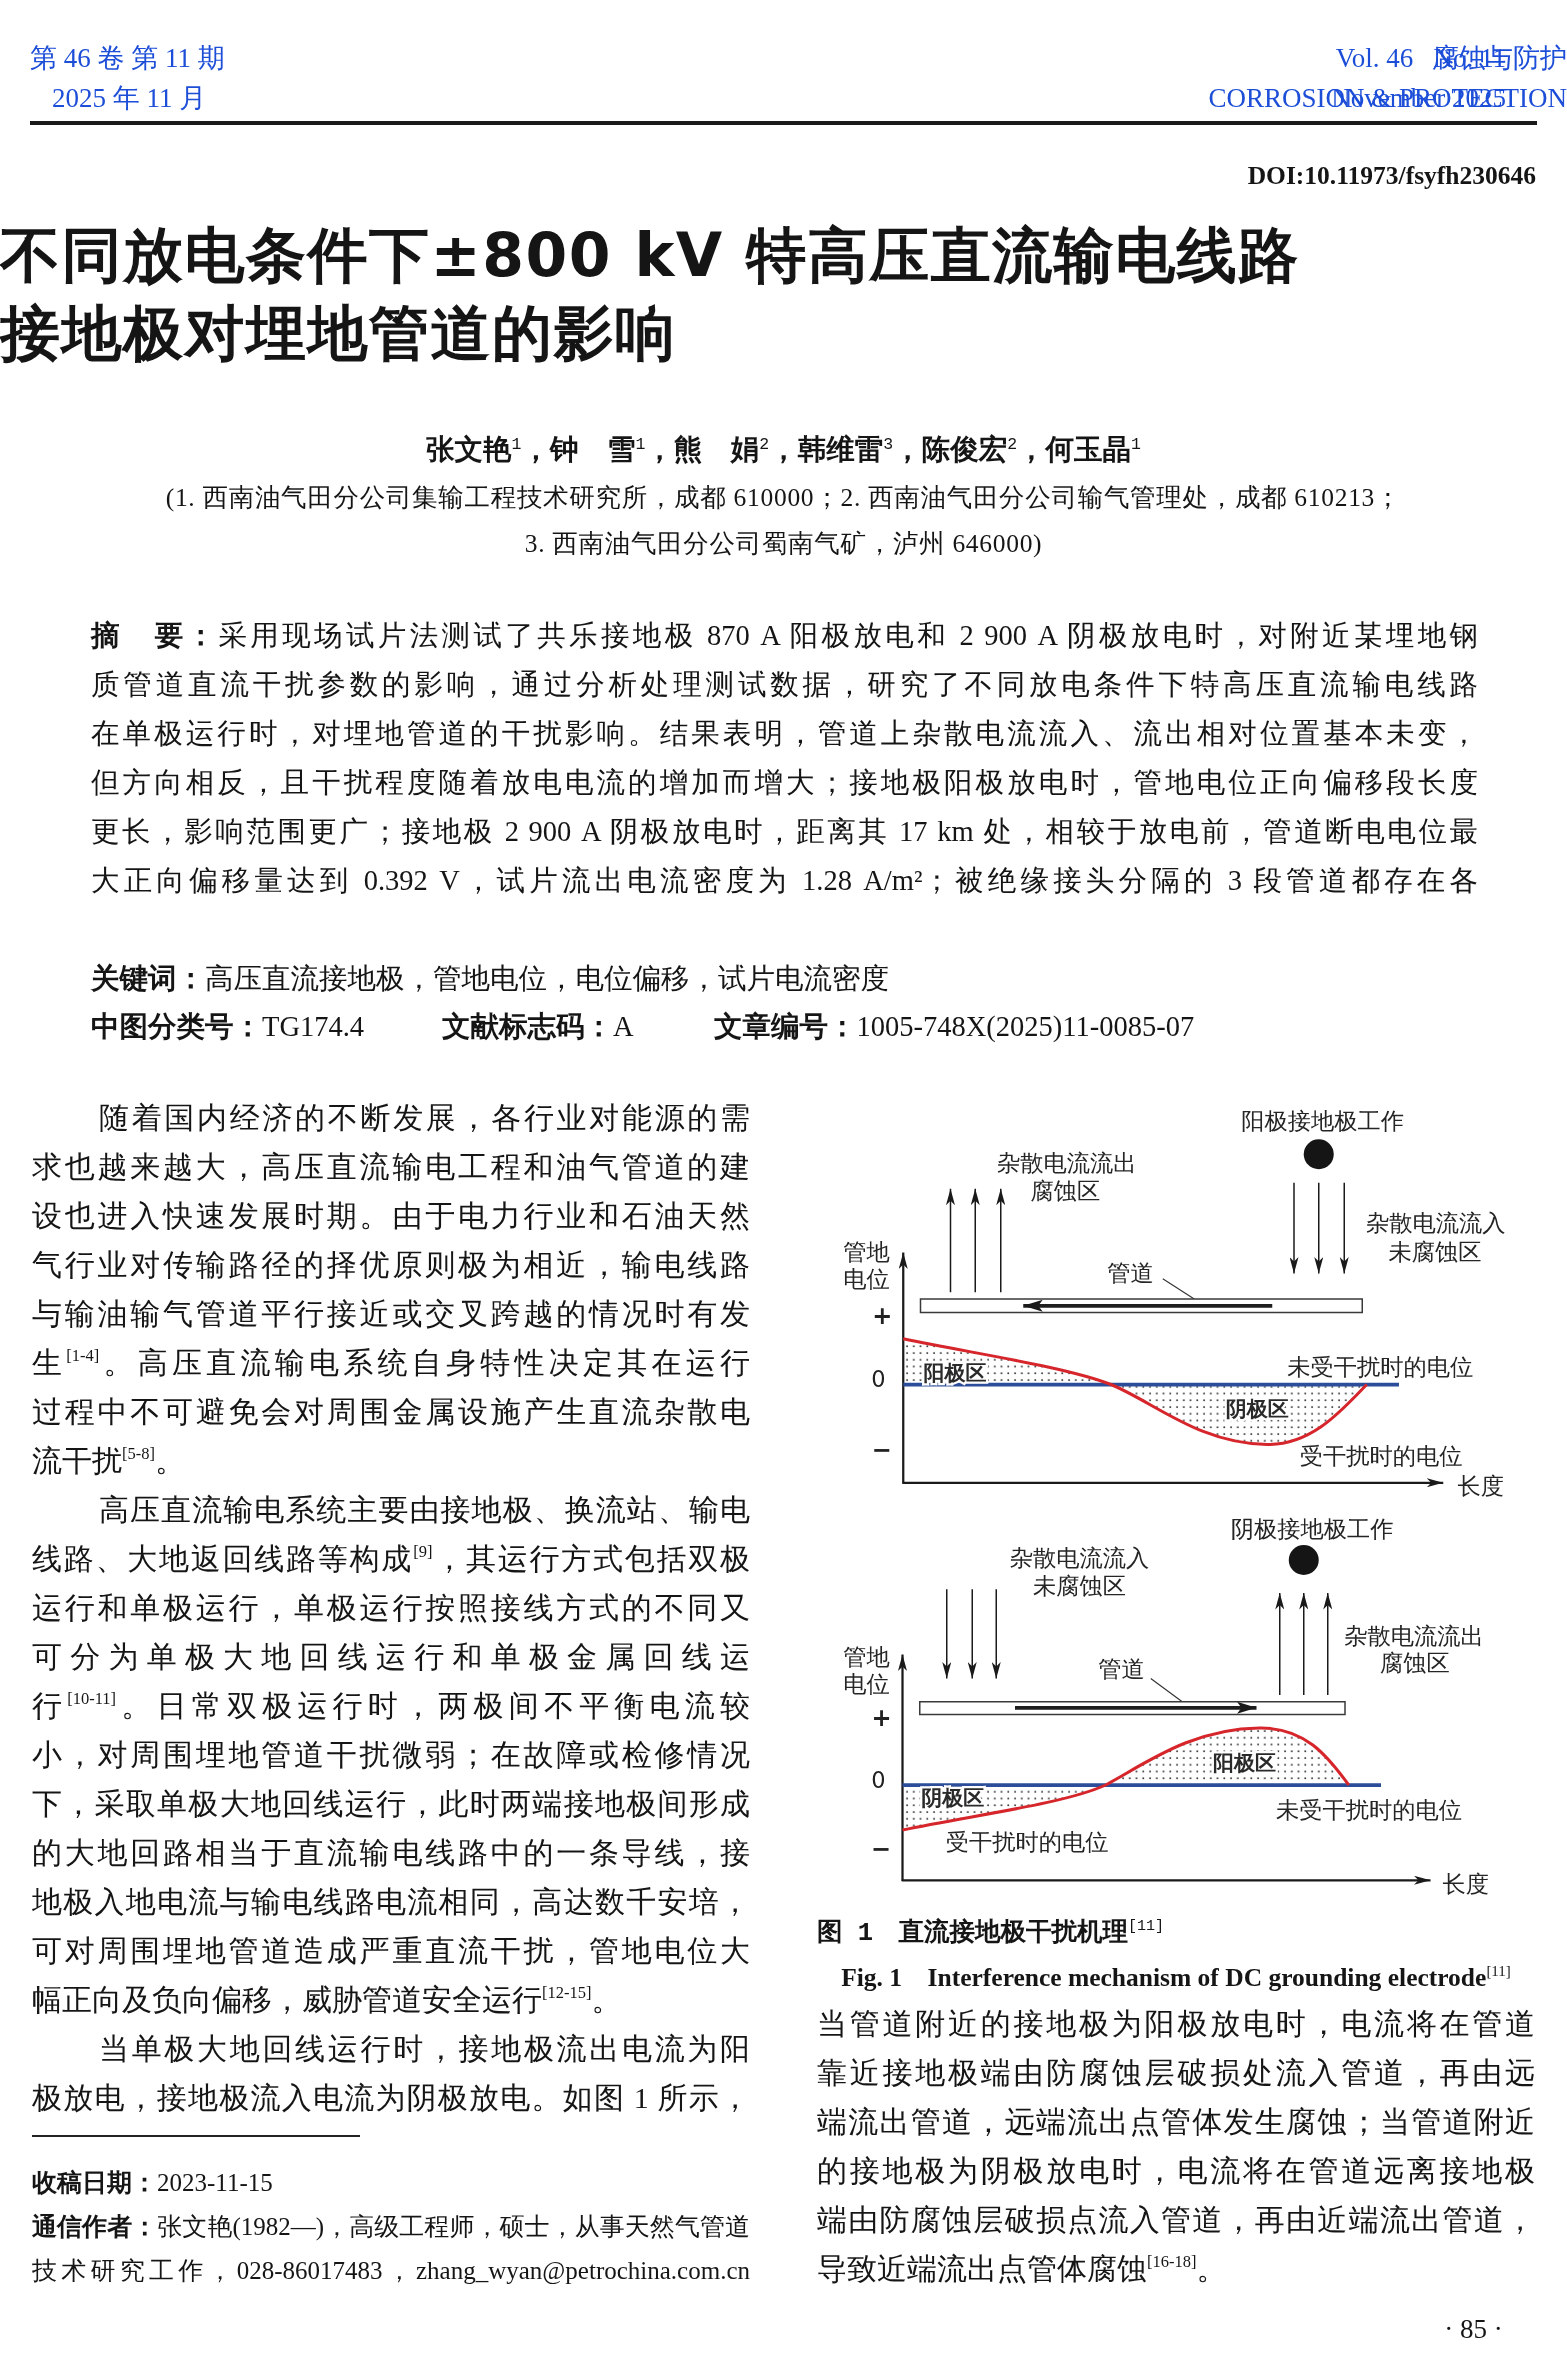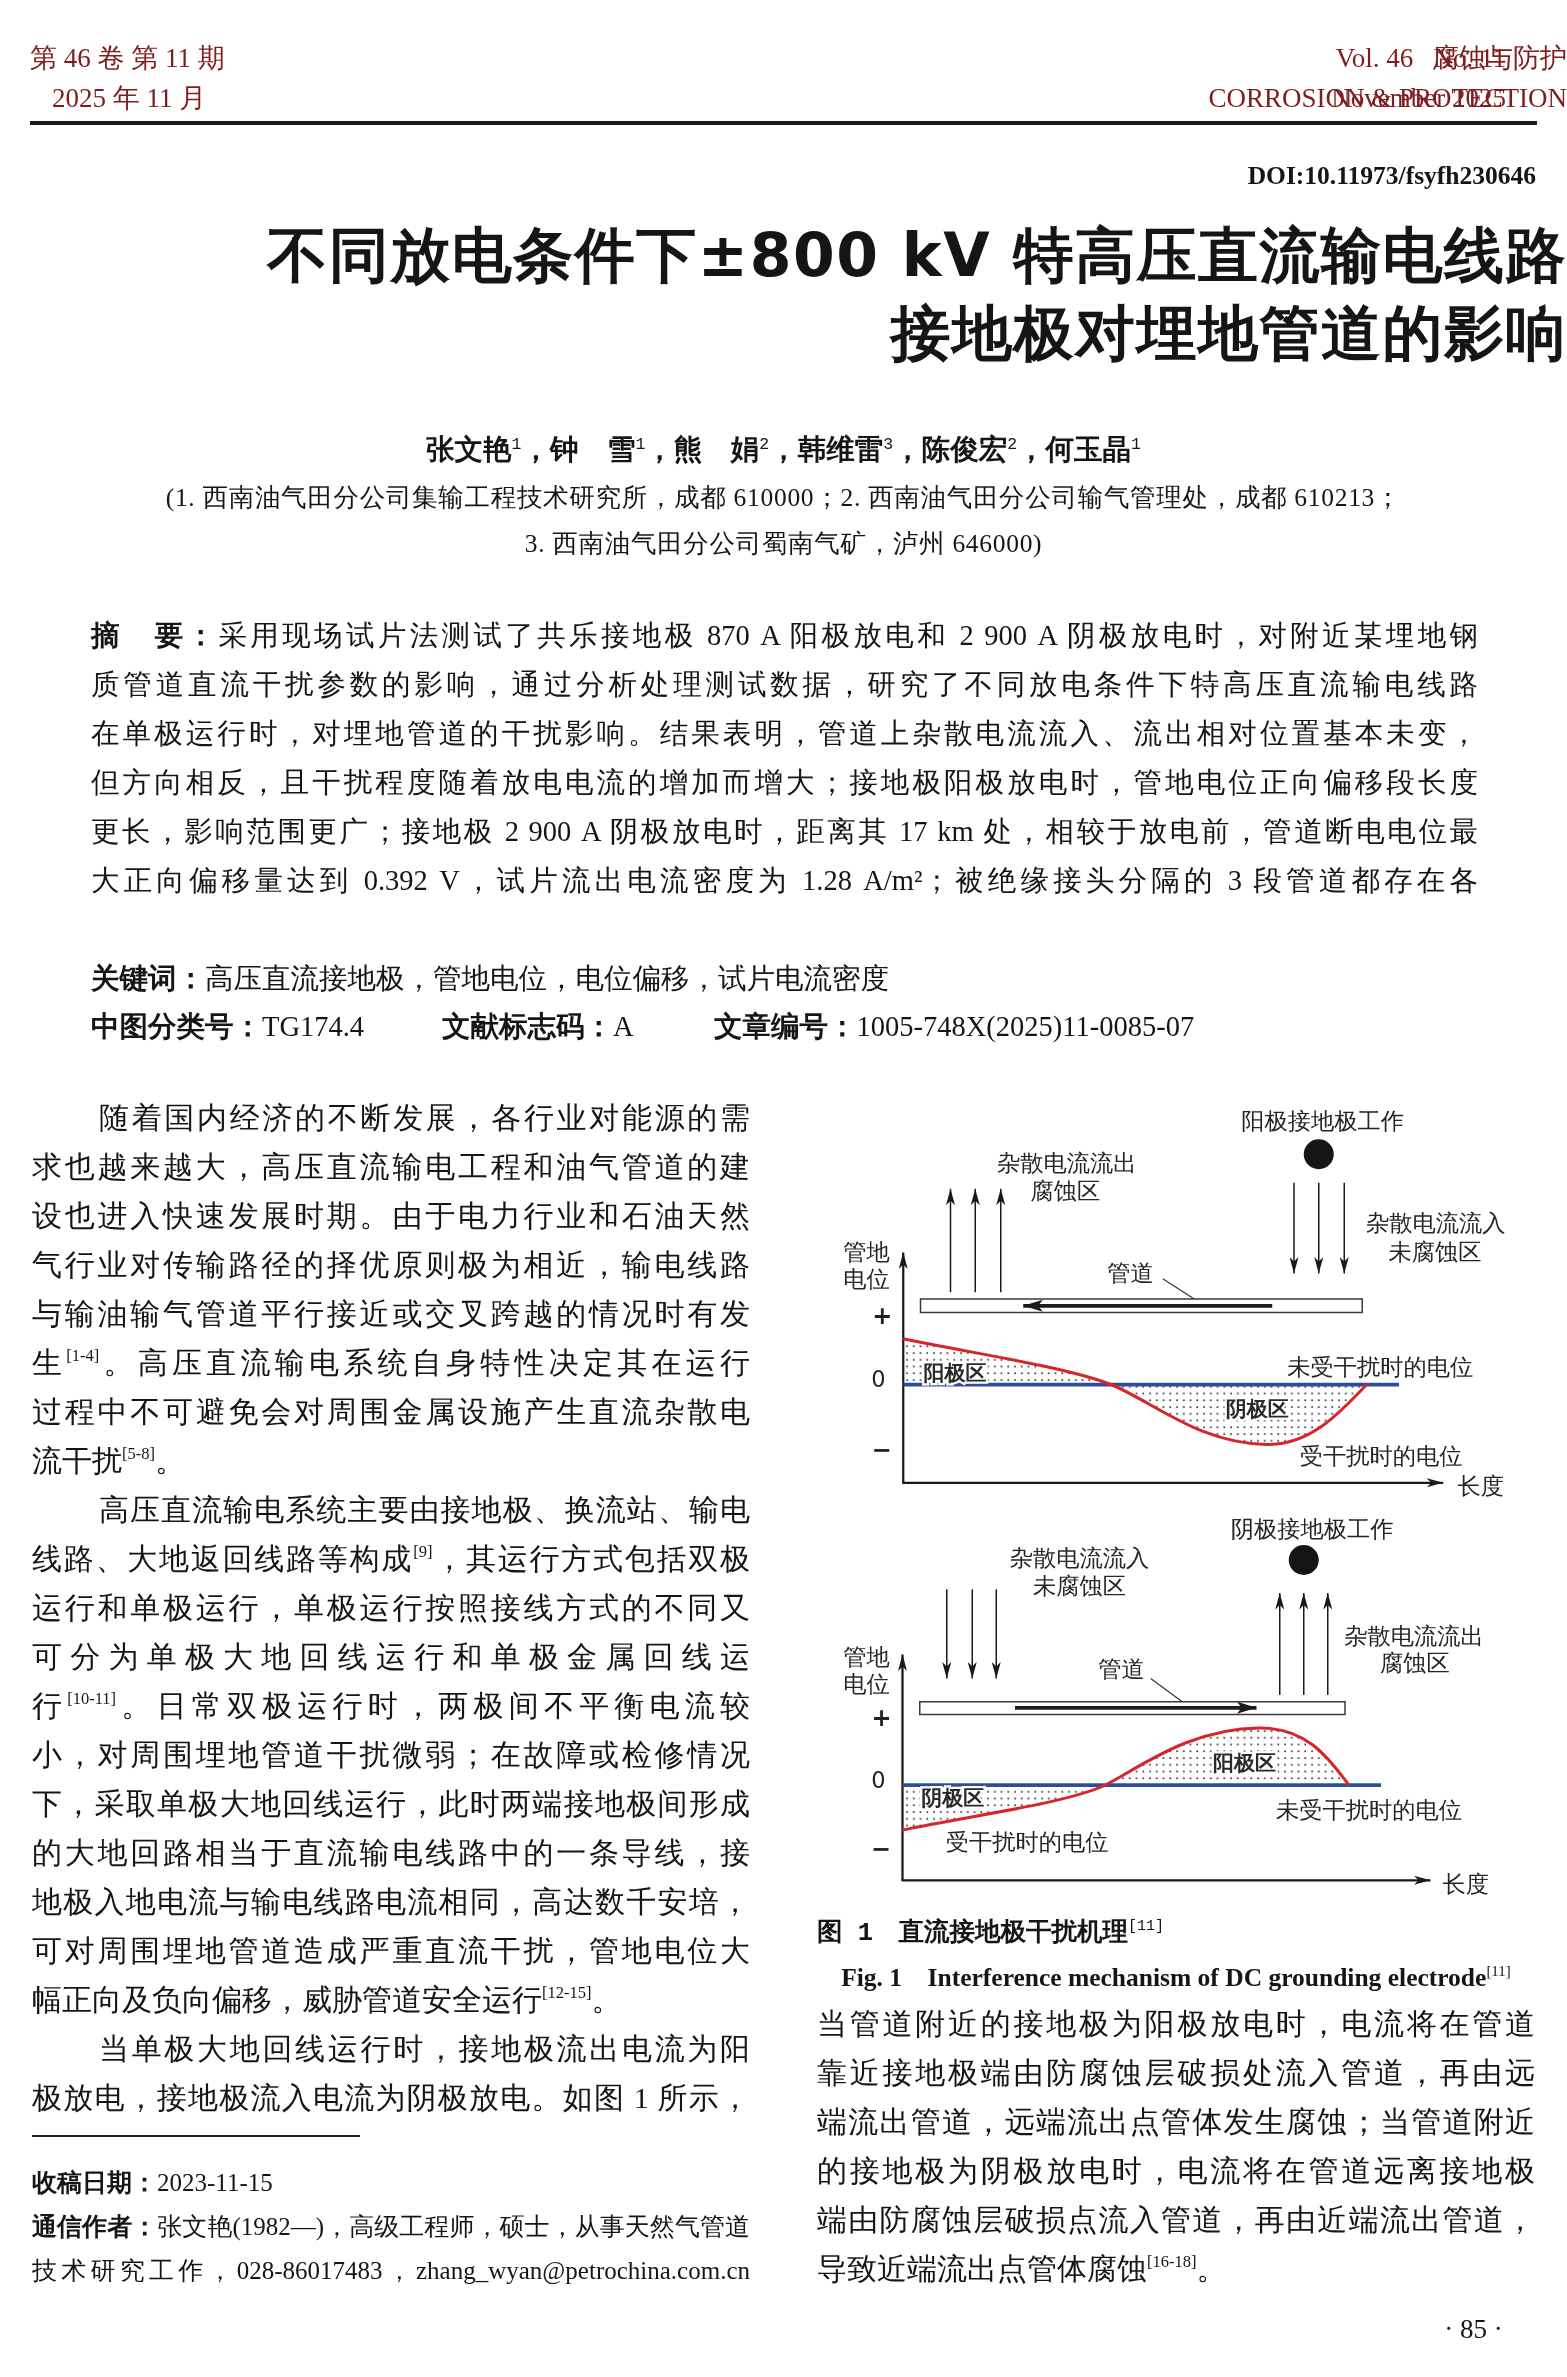--- a/index.html
+++ b/index.html
@@ -1,24 +1,24 @@
 <!DOCTYPE html>
 <html style="font-size:12px"><head>
 <meta charset="utf-8">
 <style>
   *{box-sizing:border-box;margin:0;padding:0}
   html,body{width:1567px;height:2377px}
   body{position:relative;background:#ffffff;color:#151515;font-family:"Liberation Serif","DejaVu Serif",serif;overflow:hidden}
   .abs{position:absolute}
-  .hdr{font-family:"Liberation Serif","DejaVu Serif",serif;font-size:27px;line-height:33px;height:33px;white-space:pre;color:#7f1d1d}
+  .hdr{font-family:"Liberation Serif","DejaVu Serif",serif;font-size:27px;line-height:33px;height:33px;white-space:pre;color:#1d4ed8}
   .hdr.center{left:0;width:1567px;text-align:right}
   .hdr.right{right:61px;text-align:right}
   .rule{left:30px;top:121px;width:1507px;height:3.7px;background:#1a1a1a}
   .doi{right:31px;top:159px;height:34px;line-height:34px;font-family:"Liberation Serif","DejaVu Serif",serif;font-weight:bold;font-size:25.5px;white-space:nowrap}
-  .title{left:0;width:1567px;text-align:right;font-family:"DejaVu Sans","Liberation Sans",sans-serif;font-weight:bold;font-size:60px;line-height:78px;height:78px;letter-spacing:1.5px;white-space:nowrap}
+  .title{left:0;width:1567px;text-align:left;font-family:"DejaVu Sans","Liberation Sans",sans-serif;font-weight:bold;font-size:60px;line-height:78px;height:78px;letter-spacing:1.5px;white-space:nowrap}
   .authors{left:0;top:431px;width:1567px;height:42px;line-height:42px;text-align:center;font-family:Liberation Mono, monospace;font-weight:bold;font-size:28.5px;white-space:pre}
   .authors sup{font-size:16.5px;vertical-align:10.5px;line-height:0;font-weight:normal}
   .aff{left:0;width:1567px;height:39px;line-height:39px;text-align:center;font-size:25.5px;letter-spacing:0.7px;white-space:nowrap}
   .textbox .ln{white-space:nowrap;text-align:justify;text-align-last:justify}
   .textbox .ln.last{text-align-last:left}
   .textbox .ln.ind{text-indent:67px}
   .textbox .ln sup{font-size:16.5px;vertical-align:12px;line-height:0}
   .lbl{font-family:"DejaVu Sans","Liberation Sans",sans-serif;font-weight:bold}
   .abstract{left:91px;top:611px;width:1387px;font-size:28.5px}
   .abstract .ln{height:49px;line-height:49px}

